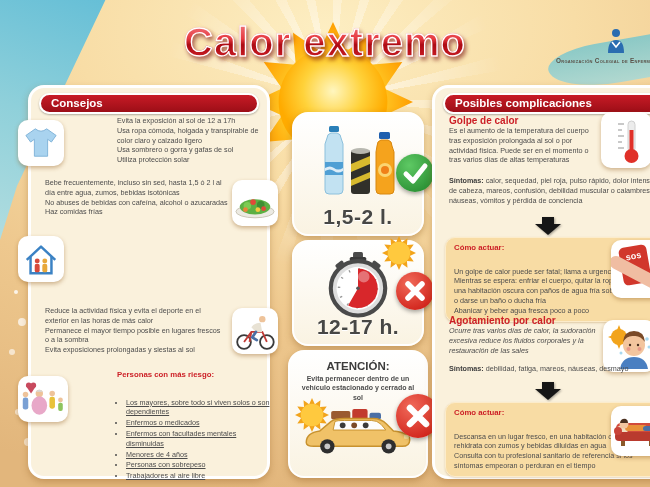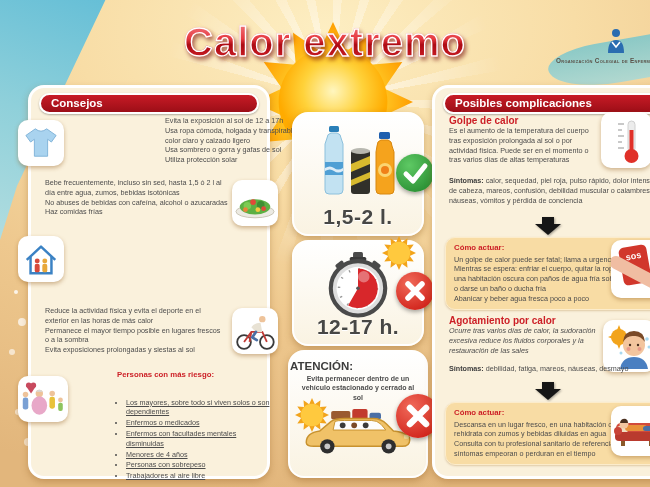--- a/index.html
+++ b/index.html
@@ -40,43 +40,43 @@
   
   .panel{position:absolute;top:85px;height:394px;background:#faf1dc;border:3px solid #fff;
          border-radius:16px;box-shadow:0 3px 7px rgba(140,90,30,.35);box-sizing:border-box;}
   .panel.pl{left:28px;width:242px;}
   .panel.pr{left:432px;width:250px;}
   .pill{margin:5px 8px 0;background:linear-gradient(#c81b26,#9c0e17);border:2px solid #fff;
         border-radius:12px;color:#fff;font-weight:bold;font-size:11.5px;padding:2px 10px 3px;
         box-shadow:0 1px 2px rgba(0,0,0,.3);}
   .content{position:absolute;inset:0;font-size:7.2px;color:#4c4c4c;line-height:1.36;}
   .blk{position:absolute;}
-  .h-red{color:#cc1f26;font-weight:bold;font-size:7.8px;margin-bottom:1px;}
+  .h-red{color:#cc1f26;font-weight:bold;font-size:7.8px;margin-bottom:13px;}
   .h-red.big{font-size:10px;}
   .icard{position:absolute;width:46px;height:46px;background:#fff;border-radius:10px;
          box-shadow:0 2px 4px rgba(150,100,40,.45);display:flex;align-items:center;justify-content:center;}
   ul.riesgo{margin:17px 0 0 0;padding-left:9px;text-decoration:underline;}
   ul.riesgo li{margin-bottom:1px;}
-  .b1{top:28px;left:86px;width:152px;margin-left:48px;} .i1{top:32px;left:-13px;}
+  .b1{top:28px;left:86px;width:152px;} .i1{top:32px;left:-13px;}
   .b2{top:90px;left:14px;width:188px;} .i2{top:92px;right:-11px;}
   .b3{top:146px;left:86px;width:152px;} .i3{top:148px;left:-13px;}
   .b4{top:218px;left:14px;width:178px;} .i4{top:220px;right:-11px;}
   .b5{top:282px;left:86px;width:154px;} .i5{top:288px;left:-13px;width:50px;height:46px;}
   
   .mcard{position:absolute;background:linear-gradient(#ffffff,#faf3e2);border:2px solid #fff;
          border-radius:16px;box-shadow:0 3px 7px rgba(150,100,40,.45);box-sizing:border-box;}
   .mc1{left:292px;top:112px;width:132px;height:124px;}
   .mc2{left:292px;top:240px;width:132px;height:106px;}
   .mc3{left:288px;top:350px;width:140px;height:128px;}
   .mval{position:absolute;left:0;right:0;bottom:5px;text-align:center;font-size:21px;font-weight:bold;
         color:#474745;letter-spacing:.5px;text-shadow:0 1px 0 #fff;}
   .mc1 svg.art{display:block;margin:10px auto 0;}
   .mc2 svg.art{display:block;margin:8px auto 0;}
   .mc3 svg.art{display:block;margin:6px auto 0;}
-  .aten-h{margin-top:8px;font-size:11.5px;font-weight:bold;color:#3c3c3c;}
+  .aten-h{margin-top:8px;text-align:center;font-size:11.5px;font-weight:bold;color:#3c3c3c;}
   .aten-t{margin:2px auto 0;width:118px;text-align:center;font-size:7px;font-weight:bold;color:#4c4c4c;line-height:1.35;}
   .badge{position:absolute;width:38px;height:38px;border-radius:50%;display:flex;align-items:center;
          justify-content:center;box-shadow:0 2px 4px rgba(0,0,0,.35);}
   .badge::before{content:"";position:absolute;right:-4px;bottom:-3px;width:17px;height:17px;
          background:#fdfcf5;border-radius:55% 45% 60% 40%;transform:rotate(-25deg);z-index:-1;
          box-shadow:1px 2px 2px rgba(0,0,0,.25);}
   .badge.green{background:radial-gradient(circle at 35% 30%,#5ec964,#2e9437 75%);}
   .badge.red{background:radial-gradient(circle at 35% 30%,#f06a5a,#d3271e 75%);}
   .bg1{right:-12px;top:40px;} .bg2{right:-12px;top:30px;} .bg3{right:-14px;top:42px;width:44px;height:44px;}
   .sun-mc2{right:6px;top:-6px;} .sun-mc3{left:5px;top:46px;}

